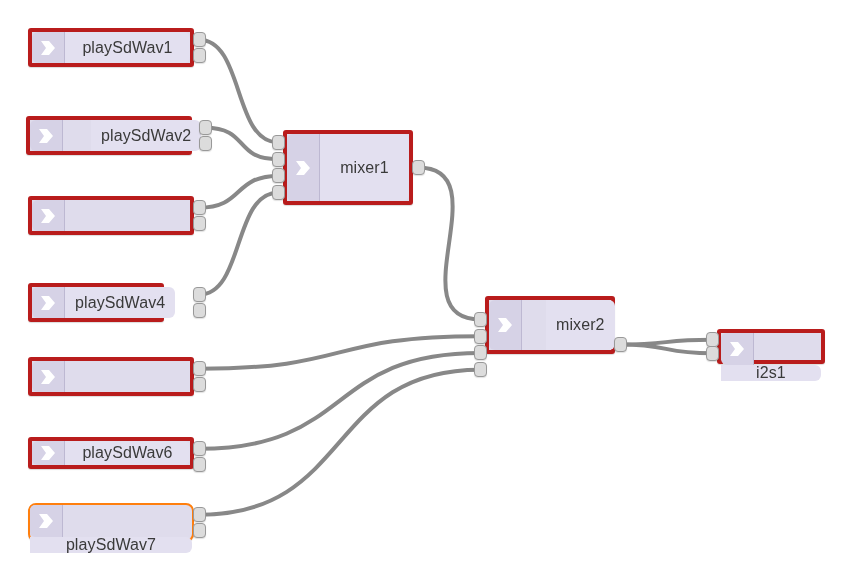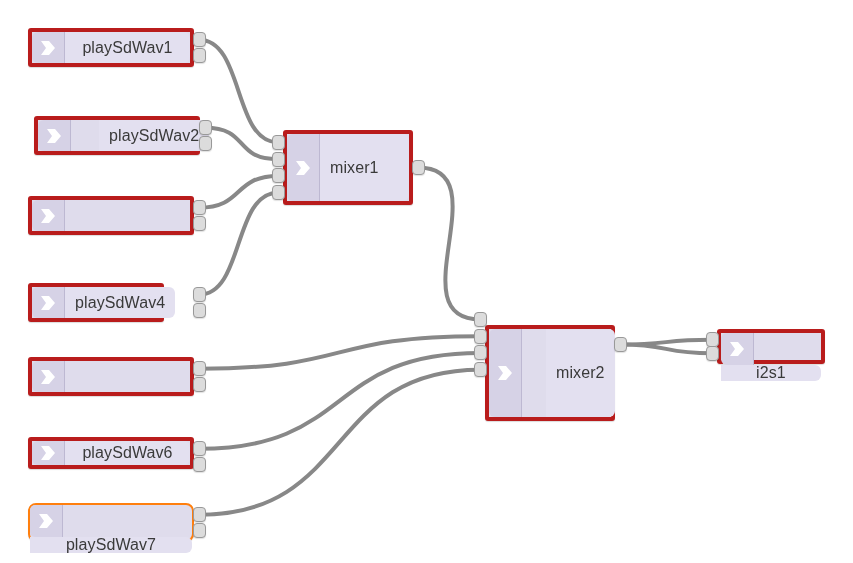--- a/index.html
+++ b/index.html
@@ -62,21 +62,21 @@
   .node .body {
     flex: 1 1 auto;
     background: #e3e0f0;
     border-radius: 0 6px 6px 0;
     display: flex;
     align-items: center;
     justify-content: center;
     padding: 0 10px;
   }
   .node.mixer .body {
-    justify-content: flex-start;
+    justify-content: center;
   }
   .node .label {
     font-size: 16px;
     color: #3a3a3a;
     white-space: nowrap;
     line-height: 1;
     letter-spacing: 0.1px;
   }
   .port {
     position: absolute;
@@ -109,21 +109,21 @@
       <div class="node" style="left: 28px; top: 28px; width: 166px; height: 39px;">
         <div class="icon-box">
           <svg width="22" height="22" viewBox="0 0 22 22">
             <path d="M4 4 L12 4 L18 11 L12 18 L4 18 L9 11 Z" fill="#ffffff"></path>
           </svg>
         </div>
         <div class="body">
           <span class="label">playSdWav1</span>
         </div>
       </div>
-      <div class="node" style="left: 34px; top: 116px; width: 166px; height: 39px; gap: 28px;">
+      <div class="node" style="left: 26px; top: 116px; width: 166px; height: 39px; gap: 28px;">
         <div class="icon-box">
           <svg width="22" height="22" viewBox="0 0 22 22">
             <path d="M4 4 L12 4 L18 11 L12 18 L4 18 L9 11 Z" fill="#ffffff"></path>
           </svg>
         </div>
         <div class="body">
           <span class="label">playSdWav2</span>
         </div>
       </div>
       <div class="node" style="left: 28px; top: 196px; width: 166px; height: 39px;">
@@ -173,21 +173,21 @@
       <div class="node mixer" style="left: 283px; top: 130px; width: 130px; height: 75px;">
         <div class="icon-box">
           <svg width="22" height="22" viewBox="0 0 22 22">
             <path d="M4 4 L12 4 L18 11 L12 18 L4 18 L9 11 Z" fill="#ffffff"></path>
           </svg>
         </div>
         <div class="body">
           <span class="label">mixer1</span>
         </div>
       </div>
-      <div class="node mixer" style="left: 485px; top: 325px; width: 130px; height: 96px; gap: 24px;">
+      <div class="node mixer" style="left: 485px; top: 296px; width: 130px; height: 58px; gap: 24px;">
         <div class="icon-box">
           <svg width="22" height="22" viewBox="0 0 22 22">
             <path d="M4 4 L12 4 L18 11 L12 18 L4 18 L9 11 Z" fill="#ffffff"></path>
           </svg>
         </div>
         <div class="body">
           <span class="label">mixer2</span>
         </div>
       </div>
       <div class="node" style="left: 717px; top: 329px; width: 108px; height: 35px; flex-direction: column;">

